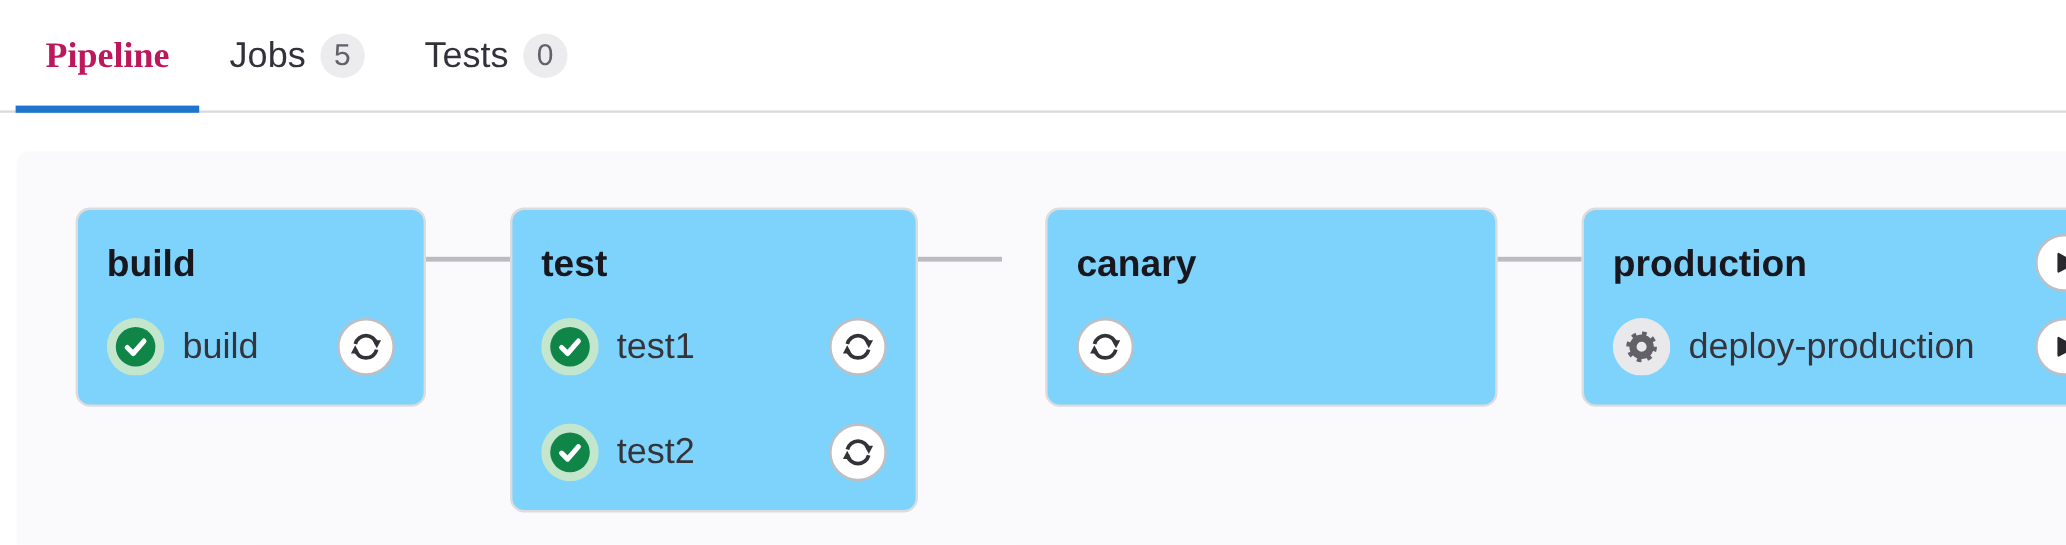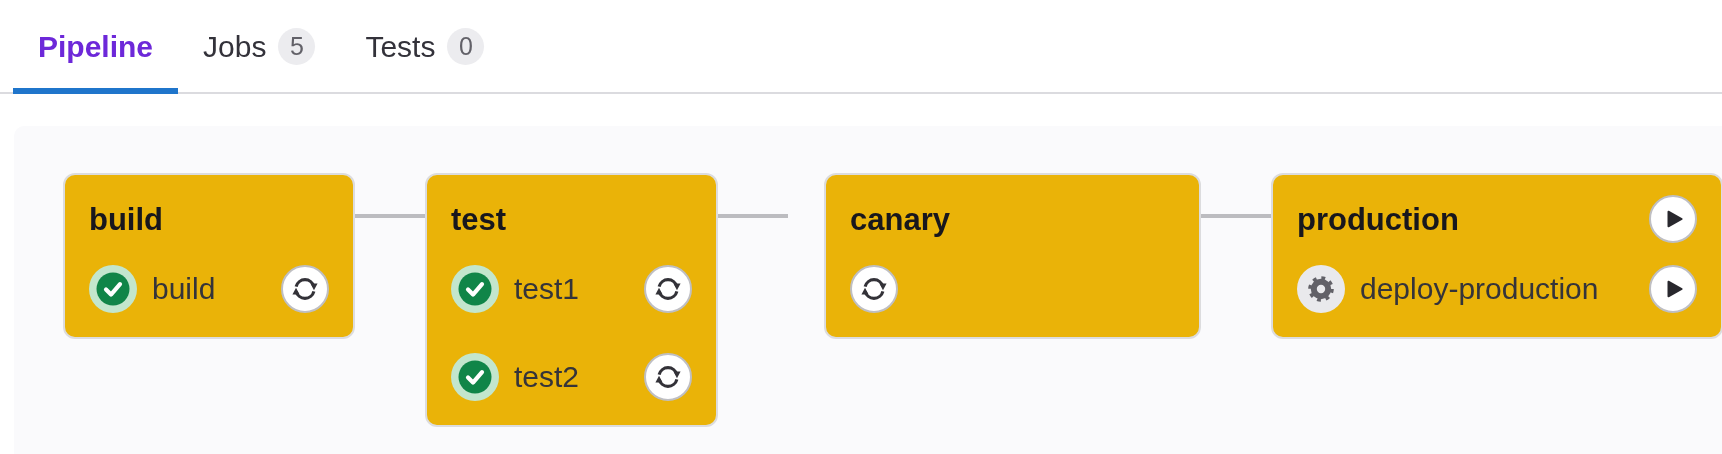--- a/index.html
+++ b/index.html
@@ -5,35 +5,35 @@
   * { margin:0; padding:0; box-sizing:border-box; }
   html,body { width:1722px; height:454px; overflow:hidden; background:#fff;
     font-family:"Liberation Sans", sans-serif; color:#28272d; }
 
   
   .tabs { height:94px; display:flex; align-items:stretch; border-bottom:2px solid #dbdbdf;
     padding-left:13px; background:#fff; }
   .tab { position:relative; display:flex; align-items:center; gap:12px; padding:0 25px;
     font-size:30px; color:#33323a; cursor:pointer; }
   .tab .tab-label { line-height:1; padding-top:2px; }
-  .tab.active .tab-label { font-weight:700; color:#6d28d9; }
+  .tab.active .tab-label { font-weight:700; color:#be185d;font-family:Liberation Serif, serif; }
   .tab.active::after { content:""; position:absolute; left:0; right:0; bottom:-2px;
     height:6px; background:#1f75cb; }
   .badge { min-width:37px; height:37px; padding:0 8px; border-radius:19px;
     background:#ececef; color:#626168; font-size:25px; display:flex;
     align-items:center; justify-content:center; line-height:1; }
 
   
   .panel { margin:32px 0 0 14px; background:#fafafc; border-top-left-radius:10px;
     min-height:328px; padding:47px 20px 40px 49px; }
   .graph { display:flex; align-items:flex-start; }
 
-  .stage { background:#eab308; border:2px solid #dcdcde; border-radius:12px;
+  .stage { background:#7dd3fc; border:2px solid #dcdcde; border-radius:12px;
     padding:20px 24px 24px; flex:none; }
-  .s-build{ width:292px; } .s-test{ width:293px;text-align:right; } .s-canary{ width:377px;margin-left:36px; } .s-production{ width:452px; }
+  .s-build{ width:292px; } .s-test{ width:340px;text-align:right; } .s-canary{ width:377px;margin-left:36px; } .s-production{ width:452px; }
 
   .stage-header { height:48px; display:flex; align-items:center; justify-content:space-between; }
   .stage-title { font-size:31px; font-weight:700; color:#18171d; line-height:1; }
 
   .connector { flex:none; width:70px; height:4px; margin-top:41px; background:#bcbcc0; }
 
   .job { display:flex; align-items:center; margin-top:22px; }
   .job + .job { margin-top:40px;gap:40px; }
   .job-link { display:flex; align-items:center; flex:1; min-width:0; cursor:pointer; text-decoration:none; }
   .ci-icon { width:48px; height:48px; flex:none; }

